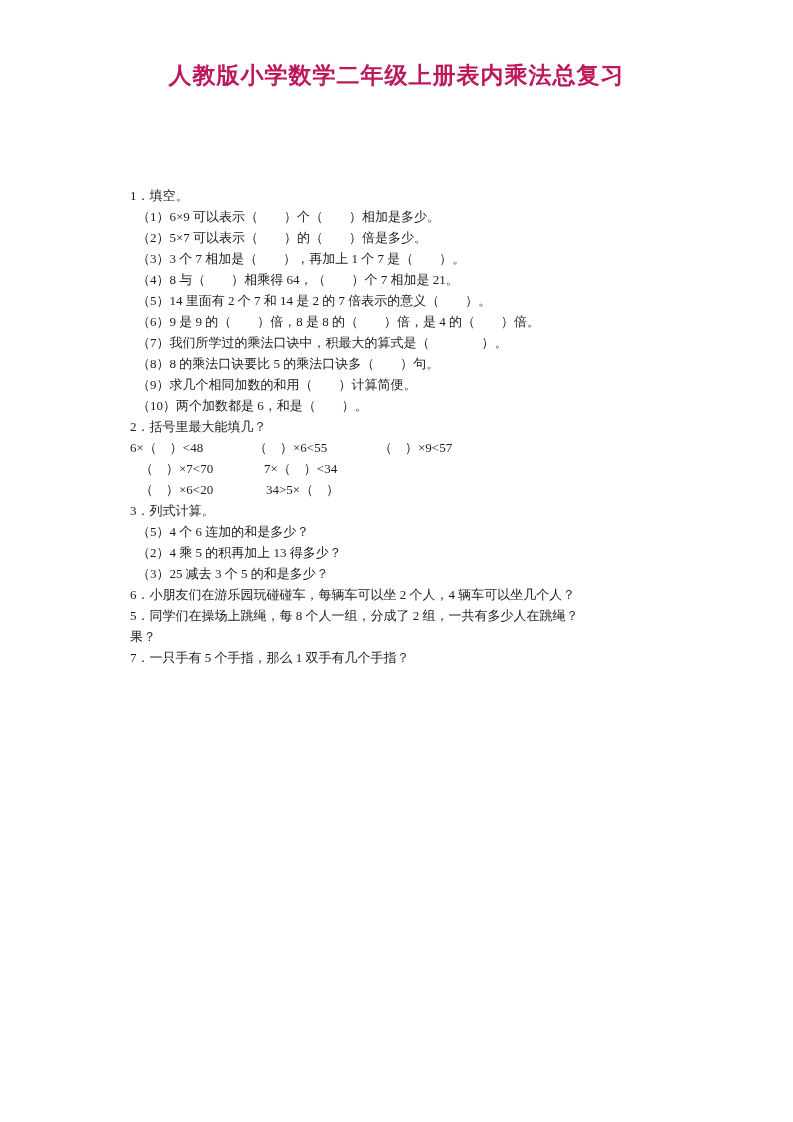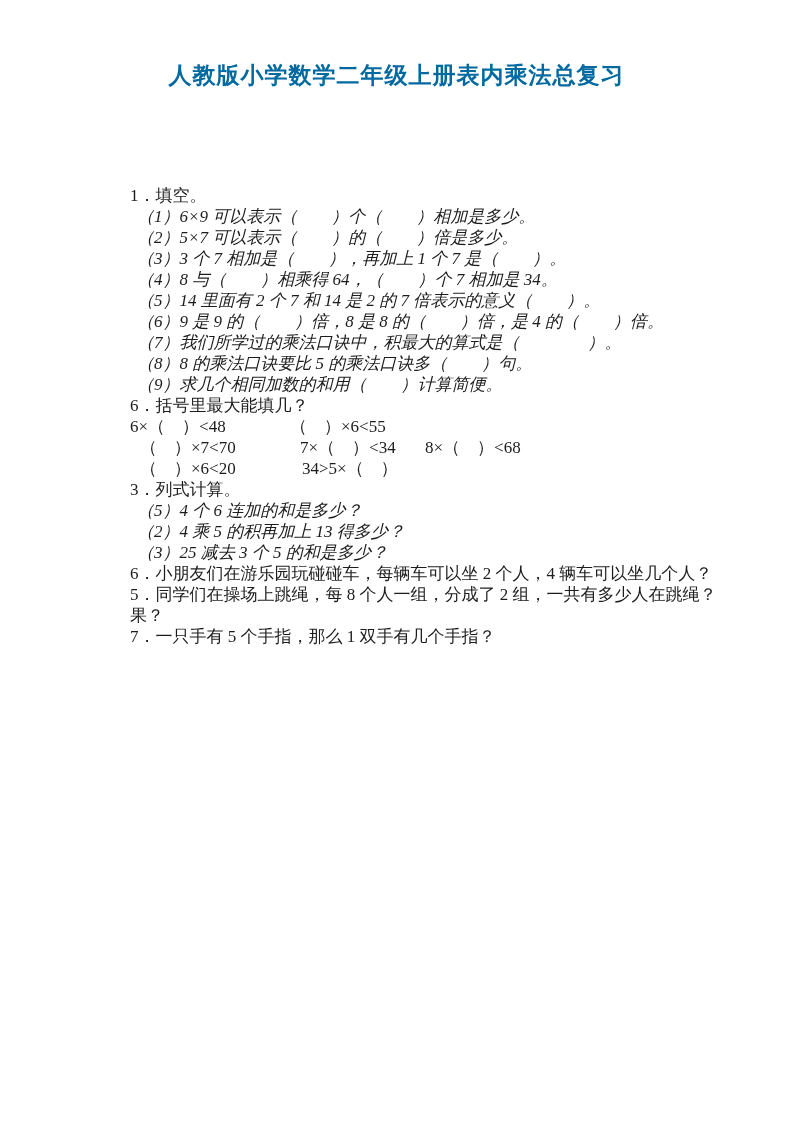--- a/index.html
+++ b/index.html
@@ -20,79 +20,79 @@
   .doc-title {
     position: absolute;
     top: 60px;
     left: 0;
     width: 100%;
     text-align: center;
     font-family: "Liberation Sans", "DejaVu Sans", sans-serif;
     font-weight: bold;
     font-size: 23px;
     letter-spacing: 1px;
-    color: #0369a1;
+    color: #be185d;
     white-space: nowrap;
   }
   .content {
     position: absolute;
     top: 185px;
     left: 130px;
     width: 570px;
-    font-size: 17px;
+    font-size: 13px;
     line-height: 21px;
   }
   .line {
     height: 21px;
     white-space: nowrap;
   }
   .sub {
     padding-left: 7px;
-    font-style: italic;
   }
   .expr-row {
     display: flex;
     height: 21px;
     white-space: nowrap;
   }
   .expr-row .cell-1 { width: 124px; }
-  .expr-row .cell-2 { width: 125px; margin-left: 36px; }
+  .expr-row .cell-2 { width: 125px; }
   .expr-row .cell-3 { flex: 1; }
   .row2 .cell-1, .row3 .cell-1 { padding-left: 10px; }
   .row3 .cell-2 { padding-left: 2px; }
 </style>
 </head>
 <body>
 
 <div class="page">
 
   <div class="doc-title">人教版小学数学二年级上册表内乘法总复习</div>
 
   <div class="content">
 
     <div class="line">1．填空。</div>
     <div class="line sub">（1）6×9 可以表示（　　）个（　　）相加是多少。</div>
     <div class="line sub">（2）5×7 可以表示（　　）的（　　）倍是多少。</div>
     <div class="line sub">（3）3 个 7 相加是（　　），再加上 1 个 7 是（　　）。</div>
-    <div class="line sub">（4）8 与（　　）相乘得 64，（　　）个 7 相加是 34。</div>
+    <div class="line sub">（4）8 与（　　）相乘得 64，（　　）个 7 相加是 21。</div>
     <div class="line sub">（5）14 里面有 2 个 7 和 14 是 2 的 7 倍表示的意义（　　）。</div>
     <div class="line sub">（6）9 是 9 的（　　）倍，8 是 8 的（　　）倍，是 4 的（　　）倍。</div>
     <div class="line sub">（7）我们所学过的乘法口诀中，积最大的算式是（　　　　）。</div>
     <div class="line sub">（8）8 的乘法口诀要比 5 的乘法口诀多（　　）句。</div>
     <div class="line sub">（9）求几个相同加数的和用（　　）计算简便。</div>
+    <div class="line sub">（10）两个加数都是 6，和是（　　）。</div>
 
-    <div class="line">6．括号里最大能填几？</div>
+    <div class="line">2．括号里最大能填几？</div>
     <div class="expr-row row1">
       <span class="cell-1">6×（　）&lt;48</span>
       <span class="cell-2">（　）×6&lt;55</span>
+      <span class="cell-3">（　）×9&lt;57</span>
     </div>
     <div class="expr-row row2">
       <span class="cell-1">（　）×7&lt;70</span>
       <span class="cell-2">7×（　）&lt;34</span>
-      <span class="cell-3">8×（　）&lt;68</span>
     </div>
     <div class="expr-row row3">
       <span class="cell-1">（　）×6&lt;20</span>
       <span class="cell-2">34&gt;5×（　）</span>
     </div>
 
     <div class="line">3．列式计算。</div>
     <div class="line sub">（5）4 个 6 连加的和是多少？</div>
     <div class="line sub">（2）4 乘 5 的积再加上 13 得多少？</div>
     <div class="line sub">（3）25 减去 3 个 5 的和是多少？</div>

